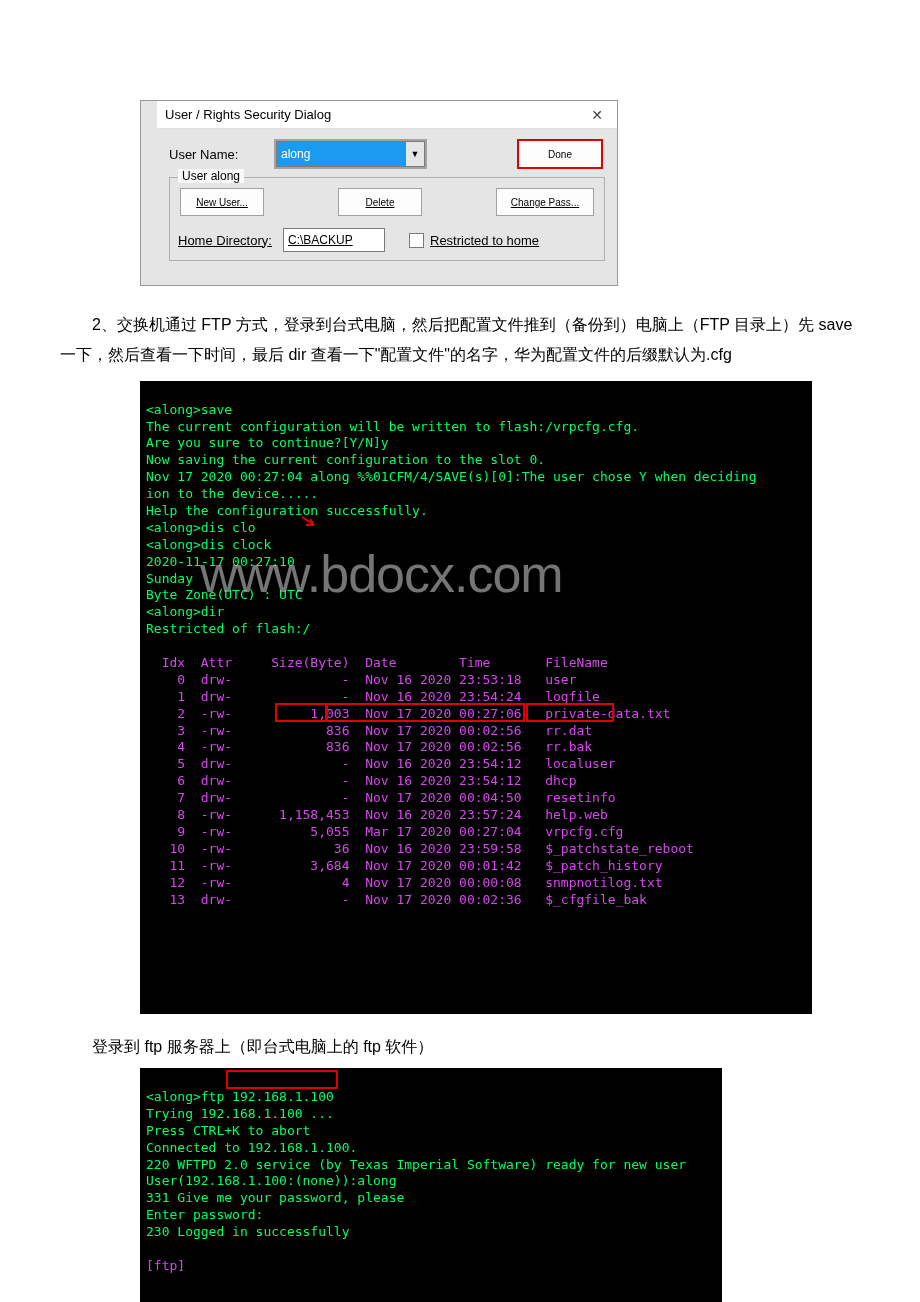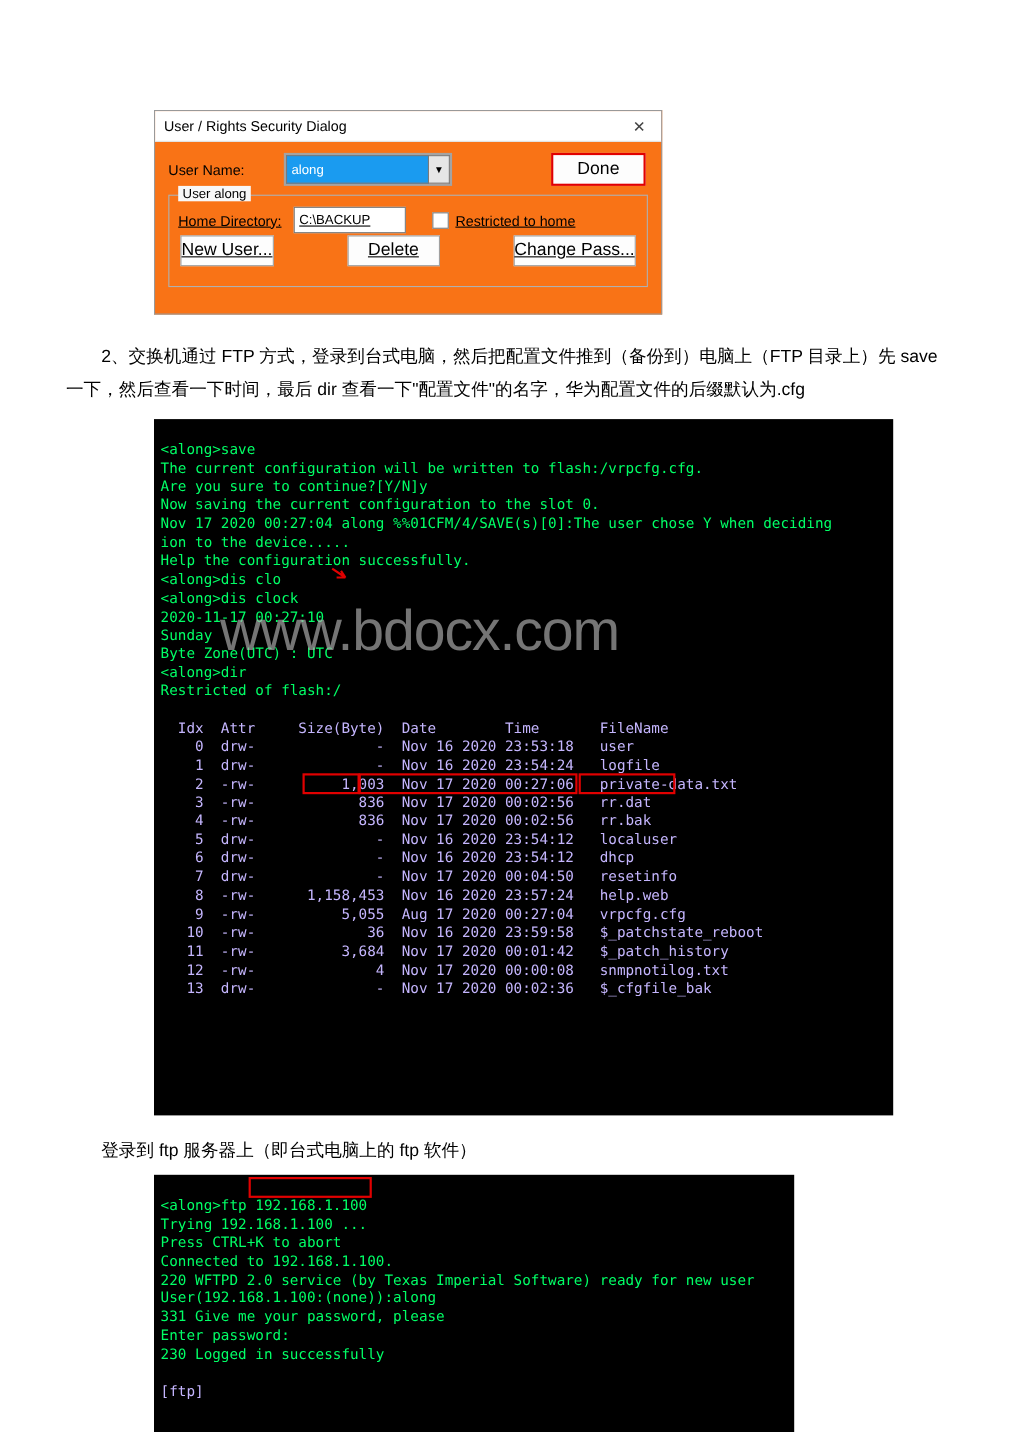--- a/index.html
+++ b/index.html
@@ -10,24 +10,25 @@
     color: #000;
     width: 920px;
   }
   .page {
     padding: 100px 60px 60px 60px;
   }
   .dialog {
     width: 460px;
     margin-left: 80px;
     border: 1px solid #999;
-    background: #f97316;
+    background: #e5e5e5;
     font-family: "Segoe UI", Tahoma, sans-serif;
     font-size: 13px;
     color: #000;
+    padding-left: 16px;
   }
   .dlg-title {
     display: flex;
     align-items: center;
     justify-content: space-between;
     padding: 6px 10px 6px 8px;
     background: #fff;
     border-bottom: 1px solid #e0e0e0;
   }
   .dlg-title-text { font-size: 13px; }
@@ -52,21 +53,21 @@
     border: 1px solid #7a7a7a;
     border-left: none;
     display: flex; align-items: center; justify-content: center;
     font-size: 9px;
   }
   .btn {
     min-width: 82px;
     height: 26px;
     background: #fdfdfd;
     border: 1px solid #a0a0a0;
-    font-size: 16px;
+    font-size: 10px;
     display: inline-flex;
     align-items: center;
     justify-content: center;
     margin: 0 2px;
   }
   .btn.done { border: 2px solid #e10000; }
   .spacer { flex: 1; }
   .group {
     border: 1px solid #b0b0b0;
     margin: 2px 0 10px 0;
@@ -109,21 +110,21 @@
     font-family: Consolas, "Lucida Console", monospace;
     font-size: 13px;
     line-height: 1.3;
     padding: 4px 6px;
     white-space: pre;
     position: relative;
     margin-left: 80px;
   }
   .term1 { width: 660px; }
   .term2 { width: 570px; }
-  .term .cyan { color: #c4b5fd; }
+  .term .cyan { color: #d946ef; }
   .watermark {
     position: absolute;
     top: 160px;
     left: 60px;
     font-size: 52px;
     letter-spacing: -1px;
     color: rgba(180,180,180,0.65);
     font-weight: 400;
     font-family: Arial, sans-serif;
     pointer-events: none;
@@ -155,31 +156,31 @@
         <span class="label">User Name:</span>
         <div class="combo-wrap">
           <span class="combo">along</span>
           <span class="combo-btn">▼</span>
         </div>
         <span class="spacer"></span>
         <span class="btn done">Done</span>
       </div>
       <div class="group">
         <span class="group-legend">User along</span>
+        <div class="row" style="margin-bottom:12px; justify-content:space-between;">
+          <span class="btn">New User...</span>
+          <span class="btn">Delete</span>
+          <span class="btn" style="min-width:96px">Change Pass...</span>
+        </div>
         <div class="row" style="margin-bottom:2px;">
           <span class="label" style="width:105px">Home Directory:</span>
           <span class="input">C:\BACKUP</span>
           <span style="width:24px"></span>
           <span class="chk"></span>
           <span>Restricted to home</span>
-        </div>
-        <div class="row" style="margin-bottom:12px; justify-content:space-between;">
-          <span class="btn">New User...</span>
-          <span class="btn">Delete</span>
-          <span class="btn" style="min-width:96px">Change Pass...</span>
         </div>
       </div>
     </div>
   </div>
 
   <p class="para">2、交换机通过 FTP 方式，登录到台式电脑，然后把配置文件推到（备份到）电脑上（FTP 目录上）先 save 一下，然后查看一下时间，最后 dir 查看一下"配置文件"的名字，华为配置文件的后缀默认为.cfg</p>
 
   <div class="term term1">
 <span>&lt;along&gt;save</span>
 <span>The current configuration will be written to flash:/vrpcfg.cfg.</span>
@@ -199,21 +200,21 @@
 <span class="cyan">  Idx  Attr     Size(Byte)  Date        Time       FileName</span>
 <span class="cyan">    0  drw-              -  Nov 16 2020 23:53:18   user</span>
 <span class="cyan">    1  drw-              -  Nov 16 2020 23:54:24   logfile</span>
 <span class="cyan">    2  -rw-          1,003  Nov 17 2020 00:27:06   private-data.txt</span>
 <span class="cyan">    3  -rw-            836  Nov 17 2020 00:02:56   rr.dat</span>
 <span class="cyan">    4  -rw-            836  Nov 17 2020 00:02:56   rr.bak</span>
 <span class="cyan">    5  drw-              -  Nov 16 2020 23:54:12   localuser</span>
 <span class="cyan">    6  drw-              -  Nov 16 2020 23:54:12   dhcp</span>
 <span class="cyan">    7  drw-              -  Nov 17 2020 00:04:50   resetinfo</span>
 <span class="cyan">    8  -rw-      1,158,453  Nov 16 2020 23:57:24   help.web</span>
-<span class="cyan">    9  -rw-          5,055  Aug 17 2020 00:27:04   vrpcfg.cfg</span>
+<span class="cyan">    9  -rw-          5,055  Mar 17 2020 00:27:04   vrpcfg.cfg</span>
 <span class="cyan">   10  -rw-             36  Nov 16 2020 23:59:58   $_patchstate_reboot</span>
 <span class="cyan">   11  -rw-          3,684  Nov 17 2020 00:01:42   $_patch_history</span>
 <span class="cyan">   12  -rw-              4  Nov 17 2020 00:00:08   snmpnotilog.txt</span>
 <span class="cyan">   13  drw-              -  Nov 17 2020 00:02:36   $_cfgfile_bak</span>
     <div class="watermark">www.bdocx.com</div>
     <svg class="red-arrow" viewBox="0 0 26 14">
       <path d="M2 2 L14 10 L10 4 M14 10 L6 10" stroke="#e10000" stroke-width="2" fill="none"></path>
     </svg>
     <div class="redbox" style="top:322px; left:135px; width:48px; height:15px;"></div>
     <div class="redbox" style="top:322px; left:186px; width:195px; height:15px;"></div>

